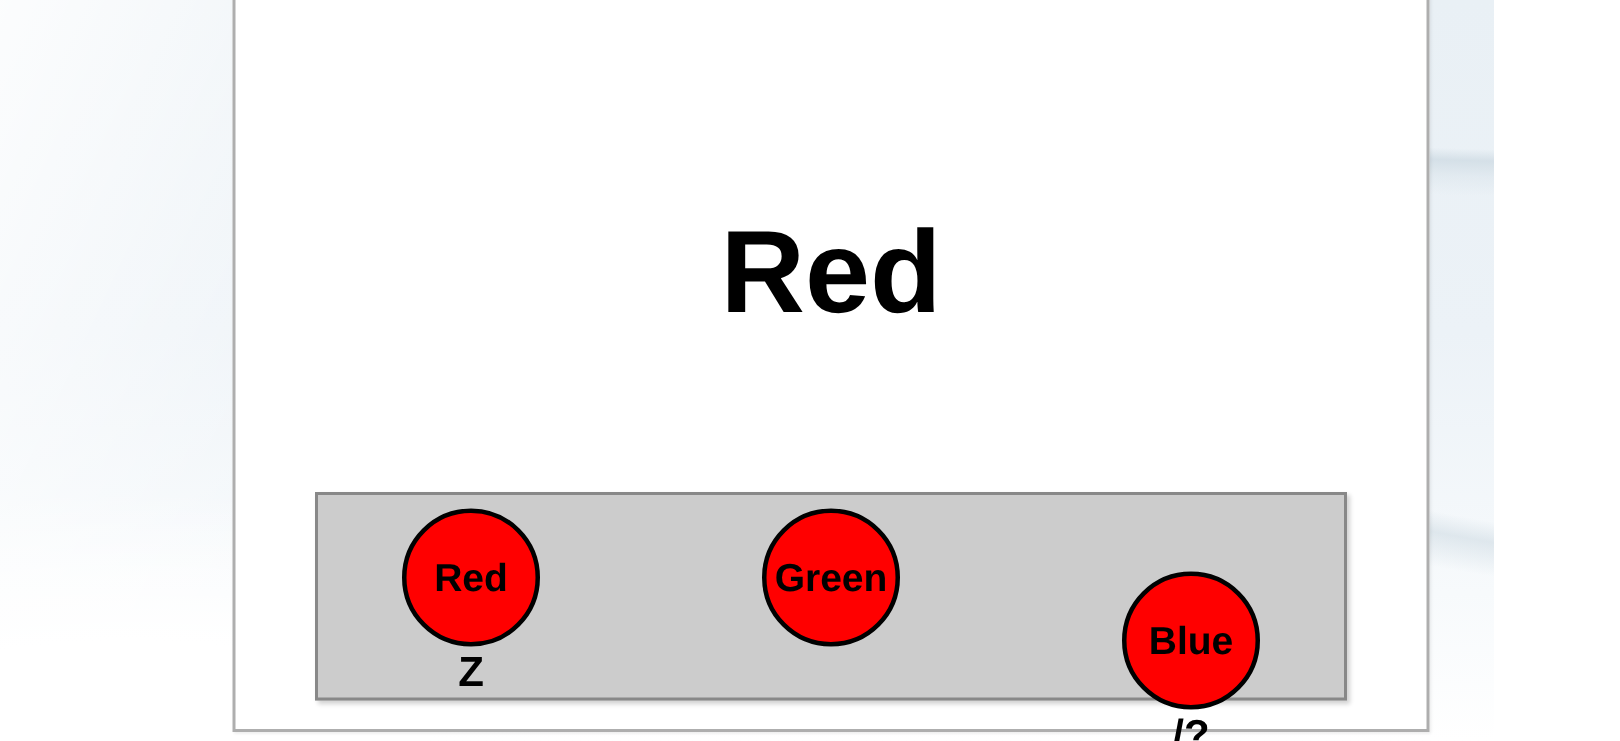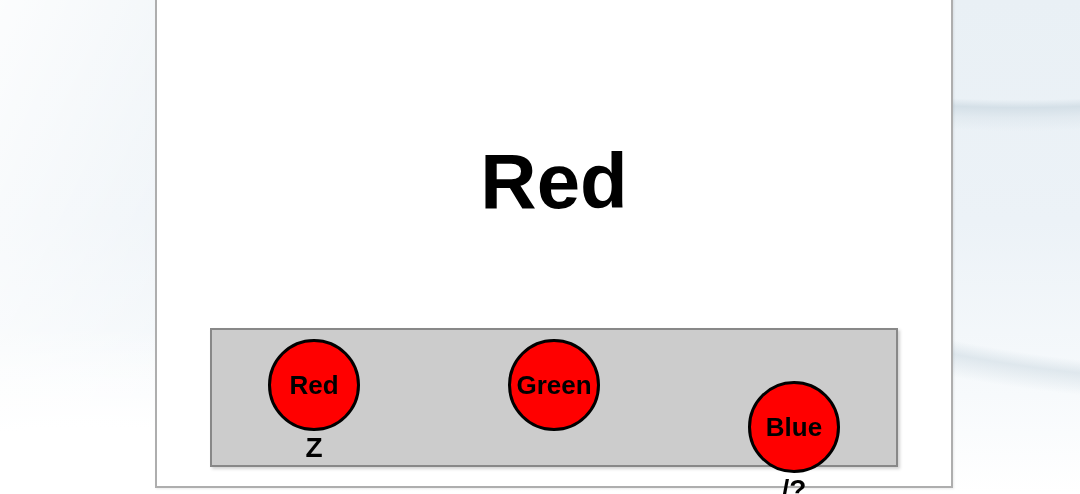--- a/index.html
+++ b/index.html
@@ -2,21 +2,21 @@
 <html><head>
 <meta charset="utf-8">
 <style>
   html, body { margin: 0; padding: 0; }
   body {
     font-family: "Liberation Sans", sans-serif;
     background: #ffffff;
   }
   .stage {
     position: relative;
-    width: 1080px;
+    width: 996px;
     height: 494px;
     overflow: hidden;
   }
   
   .page-bg {
     position: absolute;
     left: 0; top: 0;
     width: 1080px; height: 494px;
     background:
       radial-gradient(ellipse 700px 260px at 1020px -90px, rgba(0,0,0,0) 73%, rgba(186,203,214,0.45) 76%, rgba(186,203,214,0.18) 80%, rgba(0,0,0,0) 85%),

